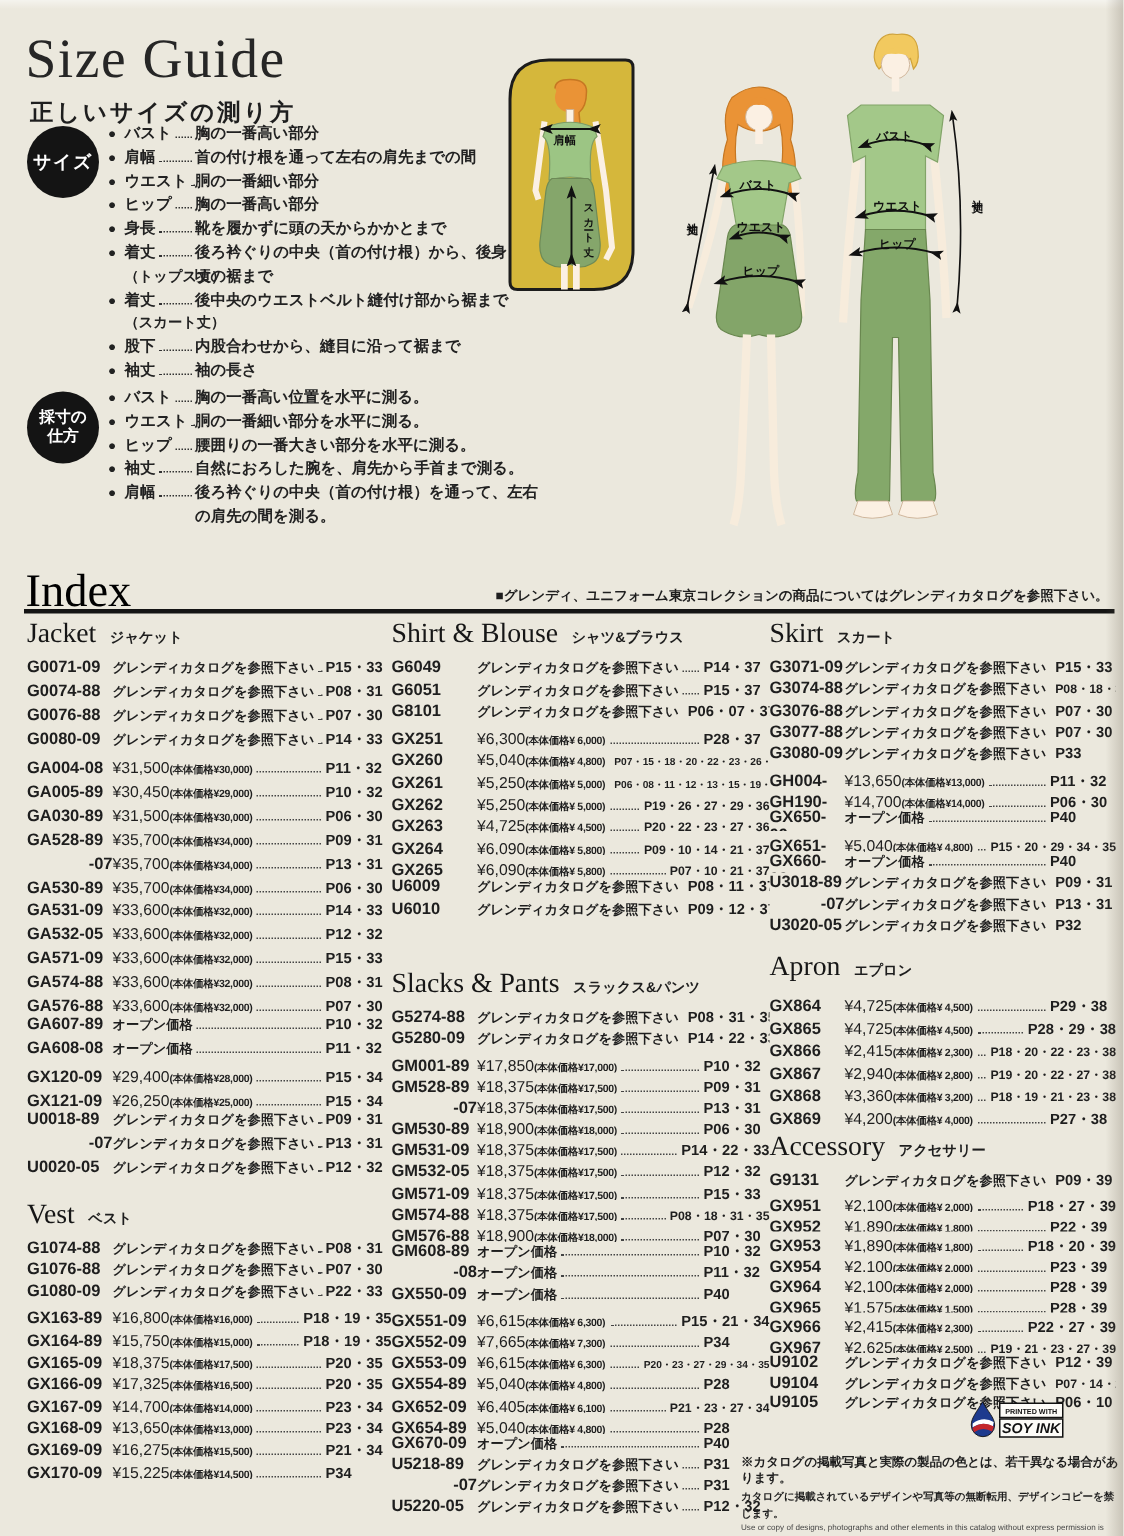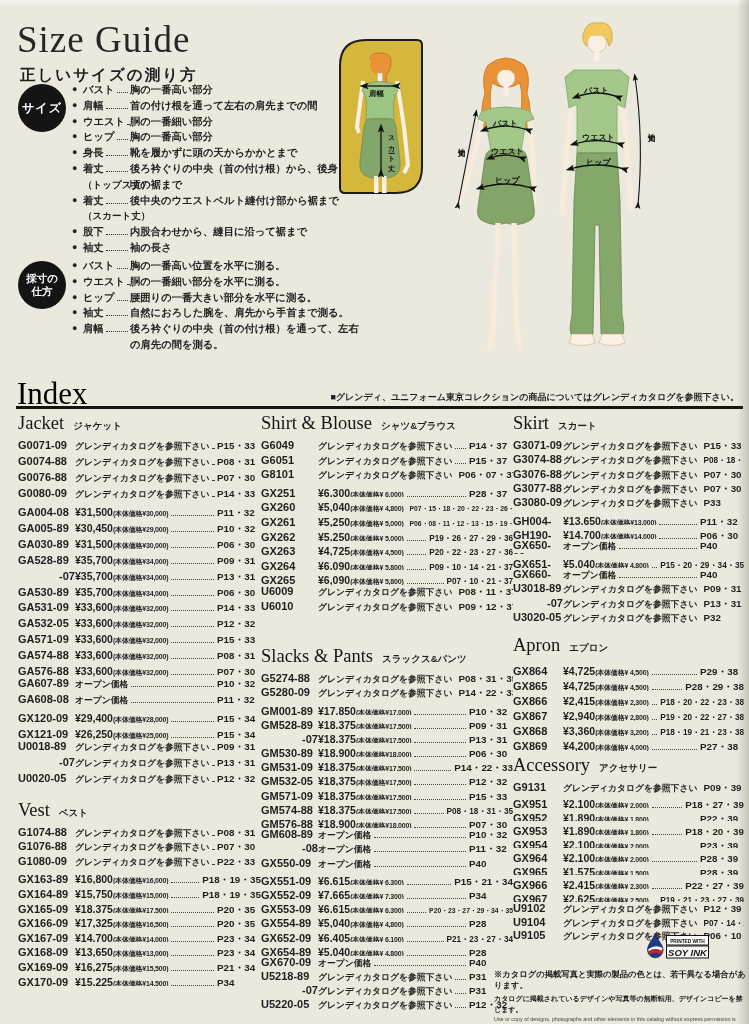--- a/index.html
+++ b/index.html
@@ -47,21 +47,21 @@
   .col2{width:252px;flex:none;}
   .col3{width:231px;flex:none;}
   .sec-head{height:21px;margin-bottom:5px;white-space:nowrap;}
   .sec-title{font-family:"Liberation Serif",serif;font-size:18.5px;color:#161616;}
   .sec-sub{font-size:9.5px;font-weight:bold;margin-left:9px;}
   .row{display:flex;align-items:baseline;overflow:hidden;}
   .code{width:57px;flex:none;font-size:11px;font-weight:bold;}
   .col3 .code{width:50px;}
   .code.cont{text-align:right;}
   .val{white-space:nowrap;flex:none;}
-  .price{font-size:10.5px;font-weight:bold;text-align:right;}
+  .price{font-size:10.5px;font-weight:normal;text-align:right;}
   .base{font-size:7px;font-weight:bold;letter-spacing:-0.2px;}
   .txt{font-size:8.8px;font-weight:bold;}
   .leader{flex:1 1 4px;min-width:0;border-bottom:1.5px dotted #444;margin:0 3px 3px 3px;}
   .pages{font-size:9.8px;font-weight:bold;white-space:nowrap;min-width:44px;flex:none;}
   .pages.p-s{font-size:8.2px;min-width:0;}
   .pages.p-xs{font-size:6.8px;min-width:0;}
   .sec-jacket .row{height:15.85px;}
   .sec-vest .row{height:14.6px;}
   .sec-shirt .row{height:14.6px;}
   .sec-slacks .row{height:14.2px;}

